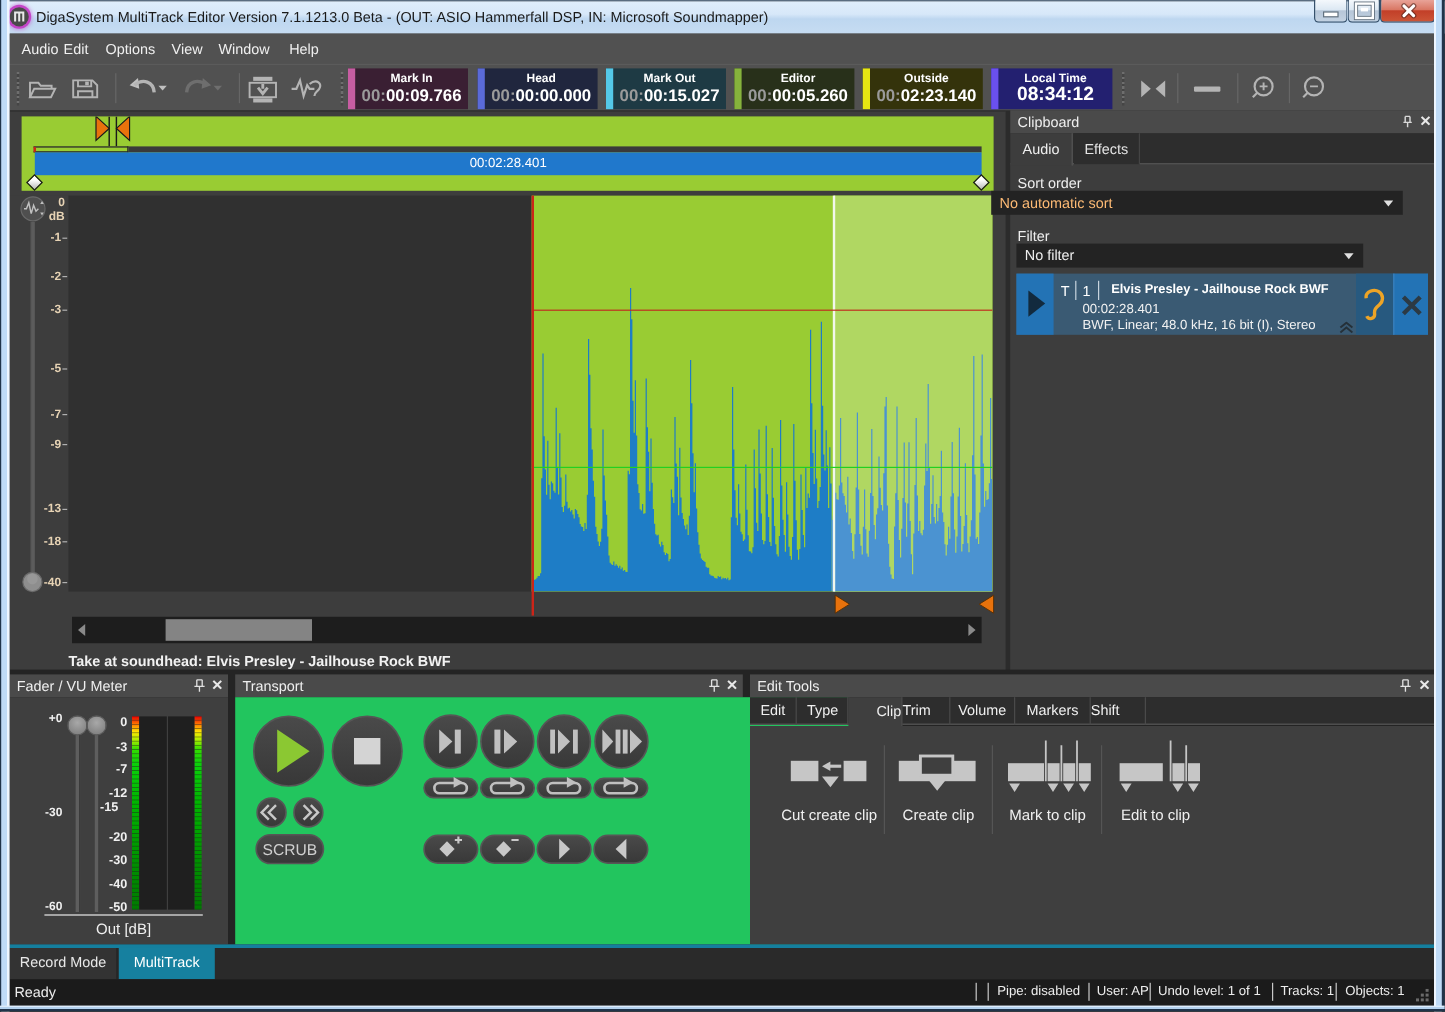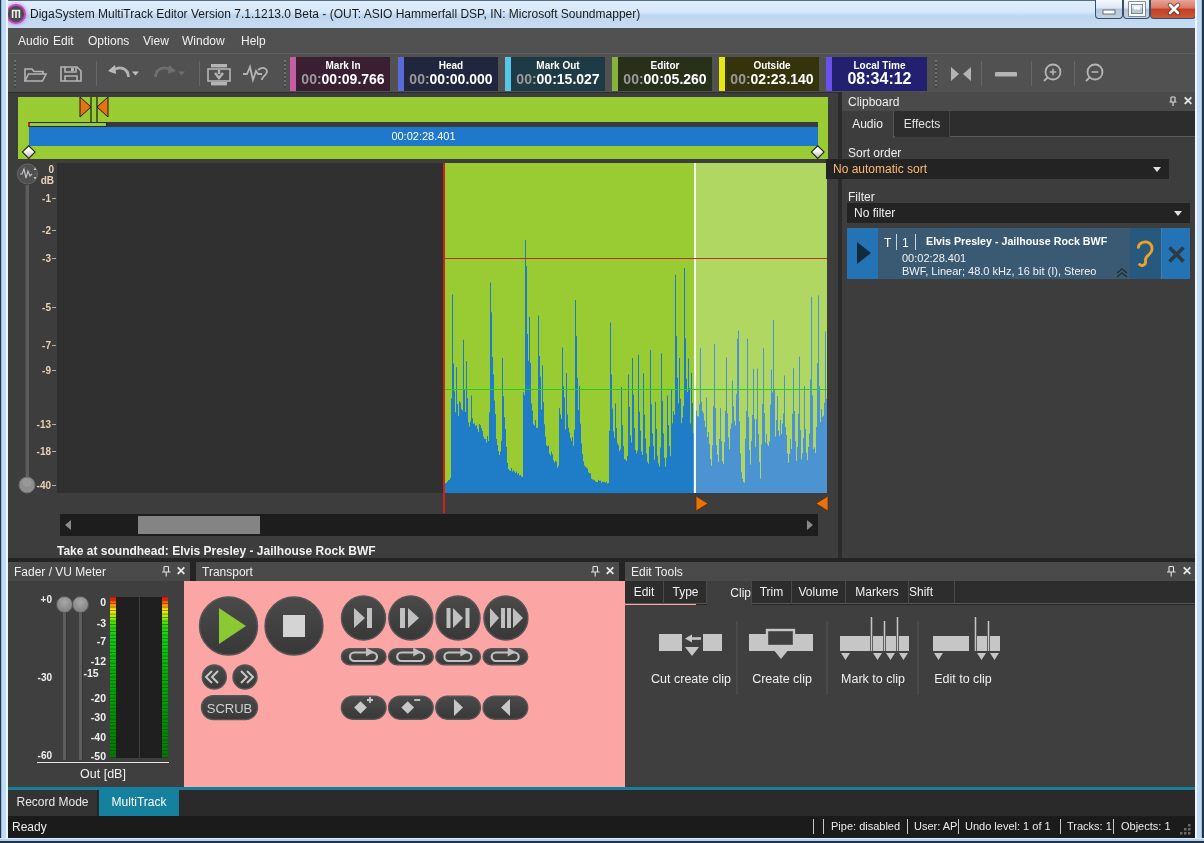--- a/index.html
+++ b/index.html
@@ -258,21 +258,21 @@
 </div>
 <div class="abs" style="left:842px;top:111px;width:354px;height:26px;background:#2d2d2d;border-bottom:1px solid #5a5a5a"></div>
 <div class="abs" style="left:842px;top:111px;width:52px;height:27px;background:#3d3d3d;color:#f0f0f0;font-size:12px;text-align:center;line-height:26px;border-right:1px solid #555">Audio</div>
 <div class="abs" style="left:895px;top:111px;width:55px;height:26px;background:#2d2d2d;color:#e4e4e4;font-size:12px;text-align:center;line-height:26px;border-right:1px solid #444">Effects</div>
 <div class="abs" style="left:848px;top:146px;color:#eee;font-size:12px">Sort order</div>
 <div class="abs" style="left:826px;top:159px;width:343px;height:20px;background:#232323;color:#fdba74;font-size:12px">
   <span class="abs" style="left:7px;top:3px">No automatic sort</span>
   <div class="abs" style="right:8px;top:8px;width:0;height:0;border:4.5px solid transparent;border-top:5.5px solid #e0e0e0;border-bottom:none"></div>
 </div>
 <div class="abs" style="left:848px;top:190px;color:#eee;font-size:12px">Filter</div>
-<div class="abs" style="left:847px;top:203px;width:343px;height:20px;background:#232323;color:#eee;font-size:12px">
+<div class="abs" style="left:847px;top:203px;width:289px;height:20px;background:#232323;color:#eee;font-size:12px">
   <span class="abs" style="left:7px;top:3px">No filter</span>
   <div class="abs" style="right:8px;top:8px;width:0;height:0;border:4.5px solid transparent;border-top:5.5px solid #e0e0e0;border-bottom:none"></div>
 </div>
 
 <div class="abs" style="left:847px;top:228px;width:343px;height:51px;background:#3a5a73">
   <div class="abs" style="left:0;top:0;width:31px;height:51px;background:#2373b5"></div>
   <div class="abs" style="left:10px;top:14px;width:0;height:0;border:11px solid transparent;border-left:14px solid #122a3e;border-right:none"></div>
   <div class="abs" style="left:283px;top:0;width:31px;height:51px;background:#27597f"></div>
   <div class="abs" style="left:314px;top:0;width:29px;height:51px;background:#2373b5;border-left:1px solid #3a80bd"></div>
 
@@ -330,21 +330,21 @@
   <div class="abs" style="left:0;top:186px;width:190px;text-align:center;font-size:12.5px">Out [dB]</div>
 </div>
 
 <div class="phead" style="left:196px;top:562px;width:423px">
   <span class="cap">Transport</span>
   <svg class="pin" style="left:393px" viewBox="0 0 12 12" stroke="#e2e2e2" fill="none" stroke-width="1.1">
       <path d="M4 1.5 L8.5 1.5 M4 1.5 L4 7 M8.5 1.5 L8.5 7 M2 7 L10.5 7 M6.2 7 L6.2 11.5"></path>
     </svg>
   <span class="phx" style="left:409px">✕</span>
 </div>
-<div class="abs" style="left:184px;top:581px;width:512px;height:206px;background:#fca5a5">
+<div class="abs" style="left:196px;top:581px;width:512px;height:206px;background:#22c55e">
   <svg width="423" height="206" viewBox="0 0 423 206">
     <defs>
       <linearGradient id="bg1" x1="0" y1="0" x2="0" y2="1">
         <stop offset="0" stop-color="#4a4a4a"></stop>
           <stop offset="1" stop-color="#383838"></stop>
       </linearGradient>
     </defs>
     <g fill="url(#bg1)" stroke="#565656" stroke-width="1.4">
       <circle cx="44.5" cy="45" r="29"></circle>
       <circle cx="110" cy="45" r="29"></circle>
@@ -412,21 +412,21 @@
   <svg class="pin" style="left:540px" viewBox="0 0 12 12" stroke="#e2e2e2" fill="none" stroke-width="1.1">
       <path d="M4 1.5 L8.5 1.5 M4 1.5 L4 7 M8.5 1.5 L8.5 7 M2 7 L10.5 7 M6.2 7 L6.2 11.5"></path>
     </svg>
   <span class="phx" style="left:557px">✕</span>
 </div>
 <div class="abs" style="left:625px;top:581px;width:571px;height:23px;background:#2d2d2d;border-bottom:1px solid #585858"></div>
 <div id="etabs" class="abs" style="left:625px;top:581px;width:571px;height:23px;color:#f0f0f0;font-size:12px">
   <div class="abs" style="left:0;width:39px;text-align:center;line-height:23px;border-right:1px solid #4a4a4a">Edit</div>
   <div class="abs" style="left:40px;width:42px;text-align:center;line-height:23px;border-right:1px solid #4a4a4a">Type</div>
   <div class="abs" style="left:82px;width:45px;text-align:right;line-height:24px;background:#3f3f3f;height:24px;border-right:1px solid #4a4a4a">Clip</div>
-  <div class="abs" style="left:127px;width:40px;text-align:center;line-height:23px;border-right:1px solid #4a4a4a">Trim</div>
+  <div class="abs" style="left:127px;width:40px;line-height:23px;border-right:1px solid #4a4a4a">Trim</div>
   <div class="abs" style="left:167px;width:54px;text-align:center;line-height:23px;border-right:1px solid #4a4a4a">Volume</div>
   <div class="abs" style="left:221px;width:63px;text-align:center;line-height:23px;border-right:1px solid #4a4a4a">Markers</div>
   <div class="abs" style="left:284px;width:46px;line-height:23px;border-right:1px solid #4a4a4a">Shift</div>
 </div>
 <div class="abs" style="left:625px;top:605px;width:571px;height:182px;background:#3f3f3f">
   <svg width="571" height="182" viewBox="0 0 571 182">
     <g transform="translate(5,0)">
     <g stroke="#555" stroke-width="1">
           <path d="M107 16 L107 90 M197 16 L197 90 M288 16 L288 90"></path>
         </g>

